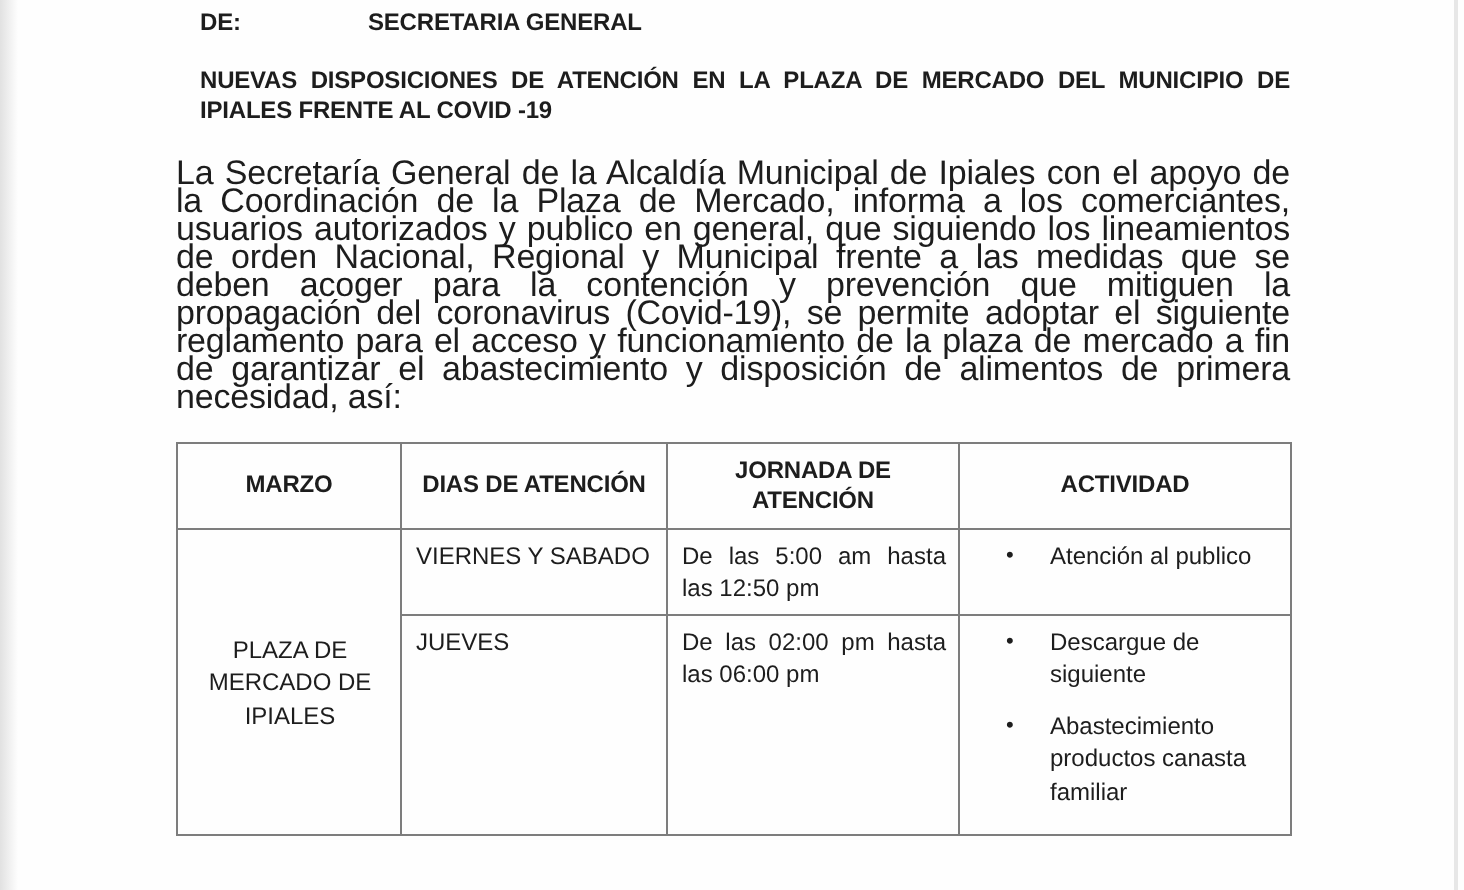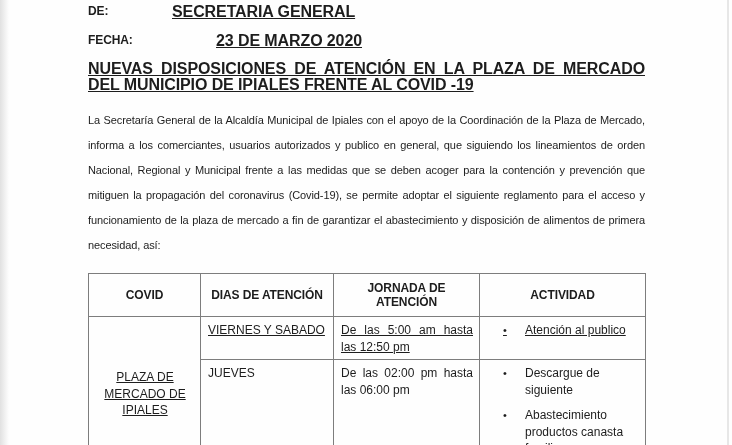--- a/index.html
+++ b/index.html
@@ -34,46 +34,46 @@
   .content {
     position: absolute;
     left: 88px;
     top: 4px;
     width: 557px;
   }
   
   .field {
     display: flex;
     margin-bottom: 13px;
+    margin-left: 12px;
   }
   .field-label {
     flex: 0 0 84px;
     font-weight: bold;
     font-size: 12px;
     line-height: 15.5px;
     letter-spacing: -0.1px;
   }
   .field-value {
     flex: 1;
     font-weight: bold;
-    font-size: 16px;
+    font-size: 12px;
     line-height: 15.5px;
     letter-spacing: -0.1px;
     text-align: justify;
-    text-decoration: underline;
   }
   .field-value.indent {
     padding-left: 44px;
     text-align: left;
   }
   
   .body-par {
     margin: 16px 0 0 0;
-    font-size: 11px;
-    line-height: 25px;
+    font-size: 17px;
+    line-height: 14px;
     text-align: justify;
     letter-spacing: -0.1px;
   }
   
   .doc-table {
     margin-top: 15px;
     width: 557px;
     border-collapse: collapse;
     table-layout: fixed;
     font-size: 12px;
@@ -92,21 +92,21 @@
   }
   .hwrap-narrow {
     width: 92px;
     margin: 0 auto;
   }
   .doc-table td {
     vertical-align: top;
     padding: 5px 6px 4px 7px;
     line-height: 16.5px;
   }
-  tr.row1 td { height: 30px; text-decoration: underline; }
+  tr.row1 td { height: 30px; }
   tr.row2 td { height: 100px; }
   td.lugar {
     text-align: center;
     vertical-align: middle;
     line-height: 16.5px;
   }
   td.jornada { text-align: justify; }
   .act-item {
     display: flex;
     padding-left: 16px;
@@ -126,41 +126,37 @@
   <div class="edge-right"></div>
 
   <div class="content">
 
     <div class="field">
       <div class="field-label">DE:</div>
       <div class="field-value">SECRETARIA GENERAL</div>
     </div>
 
 
-    <div class="field">
-      <div class="field-label">FECHA:</div>
-      <div class="field-value indent">23 DE MARZO 2020</div>
-    </div>
 
     <div class="field">
       <div class="field-value">NUEVAS DISPOSICIONES DE ATENCIÓN EN LA PLAZA DE MERCADO DEL MUNICIPIO DE IPIALES FRENTE AL COVID -19</div>
     </div>
 
     <p class="body-par">La Secretaría General de la Alcaldía Municipal de Ipiales con el apoyo de la Coordinación de la Plaza de Mercado, informa a los comerciantes, usuarios autorizados y publico en general, que siguiendo los lineamientos de orden Nacional, Regional y Municipal frente a las medidas que se deben acoger para la contención y prevención que mitiguen la propagación del coronavirus (Covid-19), se permite adoptar el siguiente reglamento para el acceso y funcionamiento de la plaza de mercado a fin de garantizar el abastecimiento y disposición de alimentos de primera necesidad, así:</p>
 
     <table class="doc-table">
       <colgroup>
         <col style="width:112px">
         <col style="width:133px">
         <col style="width:146px">
         <col style="width:166px">
       </colgroup>
       <thead>
         <tr>
-          <th>COVID</th>
+          <th>MARZO</th>
           <th>DIAS DE ATENCIÓN</th>
           <th>
             <div class="hwrap-narrow">JORNADA DE ATENCIÓN</div>
           </th>
           <th>ACTIVIDAD</th>
         </tr>
       </thead>
       <tbody>
         <tr class="row1">
           <td class="lugar" rowspan="2">PLAZA DE MERCADO DE IPIALES</td>

